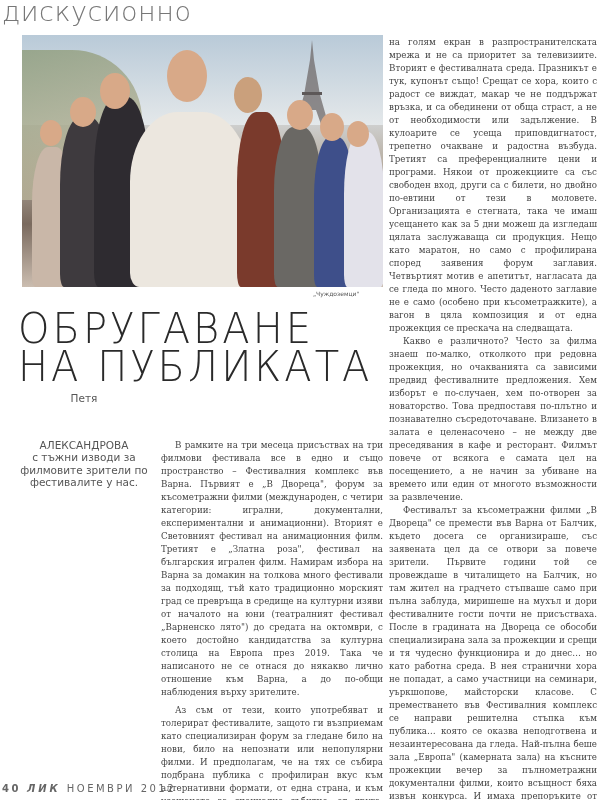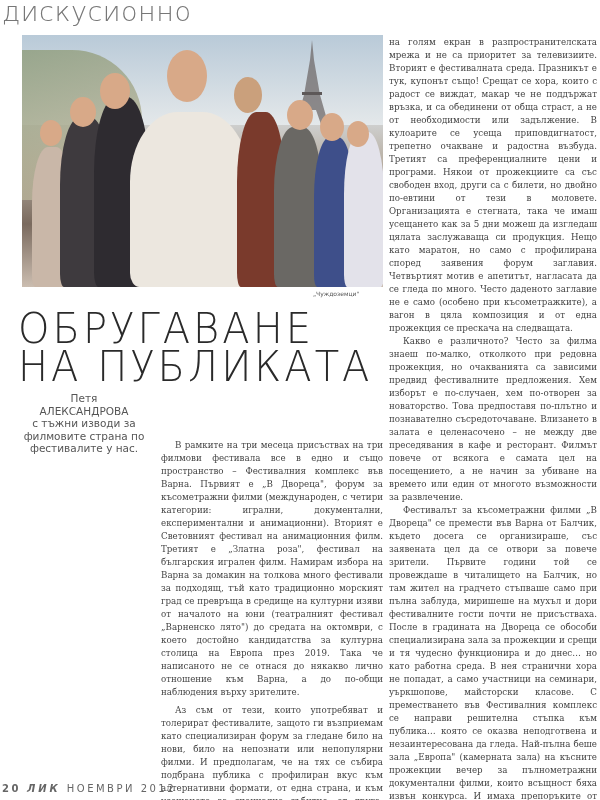--- a/index.html
+++ b/index.html
@@ -8,21 +8,21 @@
   .photo { position:absolute; left:22px; top:35px; width:361px; height:252px; overflow:hidden;
     background: linear-gradient(180deg,#c6d2dc 0%,#d9dfe4 28%,#b9b0a4 50%,#7a6a5e 75%,#cbbdb0 100%); }
   .photo .sky { position:absolute; left:0; top:0; width:100%; height:90px; background:linear-gradient(180deg,#b9cad8,#e4e8ea); }
   .photo .hill { position:absolute; left:0; top:15px; width:120px; height:150px; background:linear-gradient(160deg,#8e9c7a,#c4b9a2); border-radius:0 70px 0 0; opacity:.8; }
   .photo .tower { position:absolute; left:268px; top:5px; width:44px; height:90px; }
   .photo .person { position:absolute; bottom:0; border-radius:40% 40% 8% 8%; }
   .photo .head { position:absolute; border-radius:50%; background:#d8a988; }
   .caption { position:absolute; left:313px; top:290px; font-family:"DejaVu Sans", sans-serif; font-size:6px; color:#555; }
   .headline { position:absolute; left:18px; top:309px; font-family:"DejaVu Sans", sans-serif; font-weight:300; font-size:40px; line-height:37px; color:#2a2a2a; letter-spacing:3px; transform:scaleY(1.05); transform-origin:left top; }
   .byline { position:absolute; left:20px; top:392px; width:128px; font-family:"DejaVu Sans", sans-serif; font-size:10.5px; line-height:12.5px; color:#555;text-align:center; }
-  .byline .name { text-transform:uppercase; }
+  .byline .name { text-transform:uppercase;margin-top:34px; }
   .col { position:absolute; font-size:8.7px; line-height:13px; color:#444; text-align:justify; hyphens:auto; }
   .col p { margin:0; text-indent:14px; }
   .col p.noindent { text-indent:0; }
   .col-mid { left:161px; top:391px; width:222px;margin-top:48px; }
   .col-right { left:389px; top:36px; width:208px; }
   .footer { position:absolute; left:2px; top:783px; font-family:"DejaVu Sans", sans-serif; font-size:10px; font-weight:bold; color:#666; letter-spacing:2.5px; }
   .footer .mag { letter-spacing:3px;font-style:italic; }
   .footer .issue { font-weight:normal;margin-top:48px; }
 </style>
 </head>
@@ -59,31 +59,31 @@
 <div class="caption">„Чуждоземци"</div>
 
 <div class="headline">
   <div>ОБРУГАВАНЕ</div>
   <div>НА ПУБЛИКАТА</div>
 </div>
 
 <div class="byline">
   <div>Петя</div>
   <div class="name">АЛЕКСАНДРОВА</div>
-  <div>с тъжни изводи за филмовите страна по фестивалите у нас.</div>
+  <div>с тъжни изводи за филмовите зрители по фестивалите у нас.</div>
 </div>
 
 <div class="col col-mid">
   <p>В рамките на три месеца присъствах на три филмови фестивала все в едно и също пространство – Фестивалния комплекс във Варна. Първият е „В Двореца", форум за късометражни филми (международен, с четири категории: игрални, документални, експериментални и анимационни). Вторият е Световният фестивал на анимационния филм. Третият е „Златна роза", фестивал на българския игрален филм. Намирам избора на Варна за домакин на толкова много фестивали за подходящ, тъй като традиционно морският град се превръща в средище на културни изяви от началото на юни (театралният фестивал „Варненско лято") до средата на октомври, с което достойно кандидатства за културна столица на Европа през 2019. Така че написаното не се отнася до някакво лично отношение към Варна, а до по-общи наблюдения върху зрителите.</p>
   <p style="margin-top:5px;">Аз съм от тези, които употребяват и толерират фестивалите, защото ги възприемам като специализиран форум за гледане било на нови, било на непознати или непопулярни филми. И предполагам, че на тях се събира подбрана публика с профилиран вкус към алтернативни формати, от една страна, и към усещането за специално събитие, от друга. Тази публика би трябвало да влиза във фестивалния комплекс с няколко мотива. Първият е по-трудната достъпност на същите филми извън фестивала – особено при късометражни, анимационни, студентски и всякакви заглавия, които не минават</p>
 </div>
 
 <div class="col col-right">
   <p class="noindent">на голям екран в разпространителската мрежа и не са приоритет за телевизиите. Вторият е фестивалната среда. Празникът е тук, купонът също! Срещат се хора, които с радост се виждат, макар че не поддържат връзка, и са обединени от обща страст, а не от необходимости или задължение. В кулоарите се усеща приповдигнатост, трепетно очакване и радостна възбуда. Третият са преференциалните цени и програми. Някои от прожекциите са със свободен вход, други са с билети, но двойно по-евтини от тези в моловете. Организацията е стегната, така че имаш усещането как за 5 дни можеш да изгледаш цялата заслужаваща си продукция. Нещо като маратон, но само с профилирана според заявения форум заглавия. Четвъртият мотив е апетитът, нагласата да се гледа по много. Често даденото заглавие не е само (особено при късометражките), а вагон в цяла композиция и от една прожекция се прескача на следващата.</p>
   <p>Какво е различното? Често за филма знаеш по-малко, отколкото при редовна прожекция, но очакванията са зависими предвид фестивалните предложения. Хем изборът е по-случаен, хем по-отворен за новаторство. Това предпоставя по-плътно и познавателно съсредоточаване. Влизането в залата е целенасочено – не между две преседявания в кафе и ресторант. Филмът повече от всякога е самата цел на посещението, а не начин за убиване на времето или един от многото възможности за развлечение.</p>
   <p>Фестивалът за късометражни филми „В Двореца" се премести във Варна от Балчик, където досега се организираше, със заявената цел да се отвори за повече зрители. Първите години той се провеждаше в читалището на Балчик, но там жител на градчето стъпваше само при пълна заблуда, миришеше на мухъл и дори фестивалните гости почти не присъстваха. После в градината на Двореца се обособи специализирана зала за прожекции и срещи и тя чудесно функционира и до днес… но като работна среда. В нея странични хора не попадат, а само участници на семинари, уъркшопове, майсторски класове. С преместването във Фестивалния комплекс се направи решителна стъпка към публика… която се оказва неподготвена и незаинтересована да гледа. Най-пълна беше зала „Европа" (камерната зала) на късните прожекции вечер за пълнометражни документални филми, които всъщност бяха извън конкурса. И имаха препоръките от София Филм Фест преди това.</p>
 </div>
 
 <div class="footer">
-  <span>20</span>
+  <span>40</span>
   <span class="mag">ЛИК</span>
   <span class="issue">НОЕМВРИ 2012</span>
 </div>
 
 </body></html>

